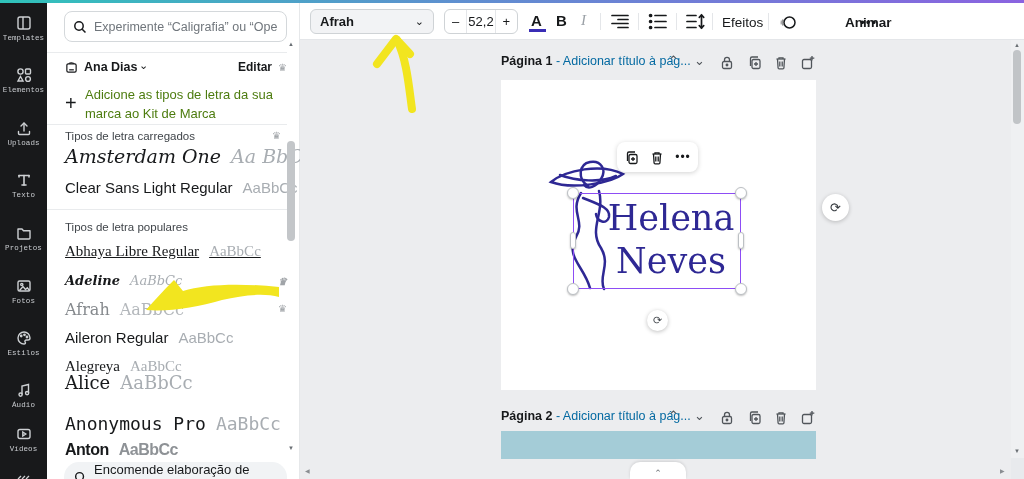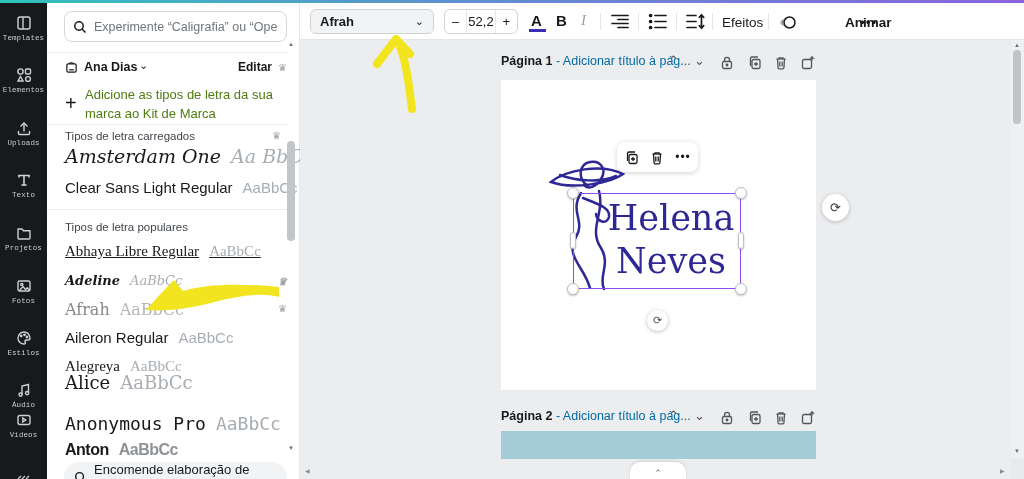--- a/index.html
+++ b/index.html
@@ -158,21 +158,21 @@
       <span class="rail-label">Estilos</span>
     </div>
     <div class="rail-item" style="top:378px">
       <svg width="18" height="18" viewBox="0 0 18 18" fill="none" stroke="#cdd0d3" stroke-width="1.4">
           <path d="M7 13.5 V5 l6.5-1.5 V12"></path>
           <circle cx="5.6" cy="13.6" r="1.6"></circle>
           <circle cx="12.1" cy="12.1" r="1.6"></circle>
         </svg>
       <span class="rail-label">Áudio</span>
     </div>
-    <div class="rail-item" style="top:408px">
+    <div class="rail-item" style="top:422px">
       <svg width="18" height="18" viewBox="0 0 18 18" fill="none" stroke="#cdd0d3" stroke-width="1.4">
           <rect x="3" y="4.5" width="12" height="9" rx="2"></rect>
           <path d="M7.8 7 l3 2 -3 2 Z"></path>
         </svg>
       <span class="rail-label">Vídeos</span>
     </div>
     <div class="rail-item" style="top:472px">
       <svg width="14" height="5" viewBox="0 0 14 5" fill="none" stroke="#cdd0d3" stroke-width="1.3">
           <path d="M1 4 L4 1 M5 4 L8 1 M9 4 L12 1"></path>
         </svg>

